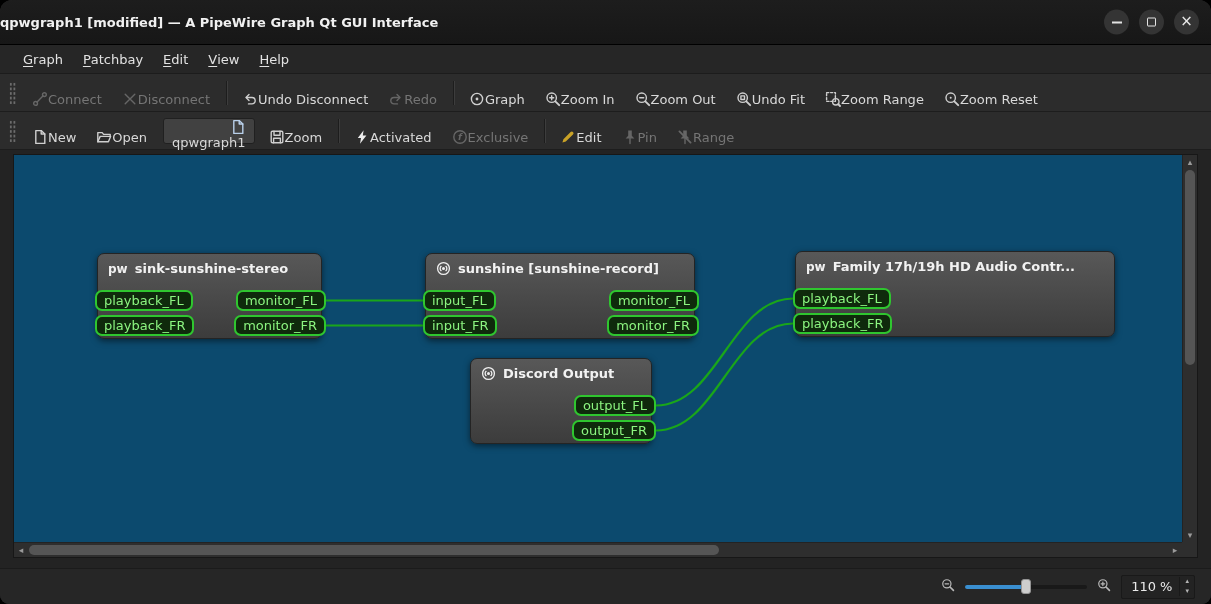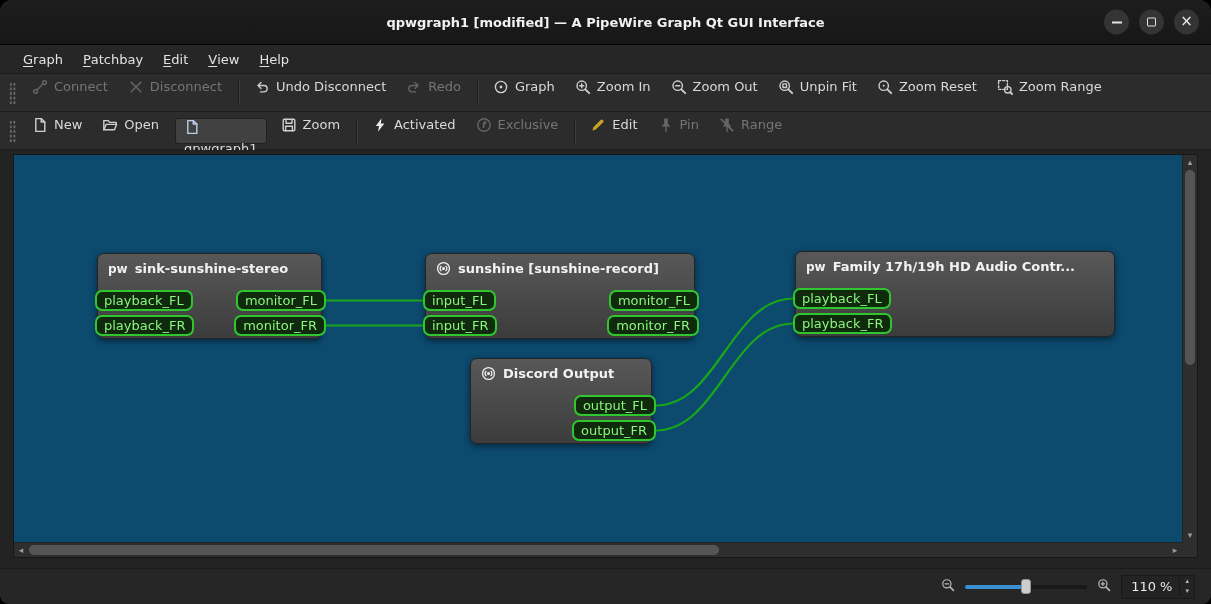--- a/index.html
+++ b/index.html
@@ -8,41 +8,41 @@
 
   .window {
     width:1211px; height:604px; display:flex; flex-direction:column;
     background:#262626; border-radius:12px 12px 9px 9px; overflow:hidden;
     position:relative;
   }
 
   
   .titlebar {
     height:45px; flex:0 0 45px; background:linear-gradient(#1d1d1d,#171717);
-    display:flex; align-items:center; justify-content:center; position:relative;
+    display:flex; align-items:center; justify-content:flex-start; position:relative;
     border-bottom:1px solid #000;
   }
   .title { color:#f1f1f1; font-weight:700; font-size:13px; }
   .winbtns { position:absolute; right:12px; top:50%; transform:translateY(-50%); display:flex; gap:10px; }
   .winbtn { width:25px; height:25px; border-radius:50%; background:#343434; display:flex; align-items:center; justify-content:center; cursor:default; }
   .glyph-min { width:10px; height:2px; background:#e3e3e3; display:block; }
   .glyph-max { width:9px; height:9px; border:1.4px solid #e3e3e3; display:block; border-radius:1px; }
   .glyph-close { color:#e9e9e9; font-size:15px; line-height:1; transform:translateY(-1px); }
 
   
   .menubar { height:29px; flex:0 0 29px; background:#262626; display:flex; align-items:stretch; padding-left:13px; border-bottom:1px solid #1c1c1c; }
   .menu-item { display:flex; align-items:center; padding:0 10px; color:#e2e2e2; }
   .menu-item u { text-underline-offset:2px; }
 
   
   .toolbar { height:38px; flex:0 0 38px; background:#2c2c2c; display:flex; align-items:center; padding:0 6px; border-bottom:1px solid #1d1d1d; }
   .grip { width:7px; height:22px; margin:0 7px 0 3px;
     background-image:radial-gradient(circle,#6d6d6d 1px,transparent 1.3px);
     background-size:3.6px 4.6px; }
-  .tb-item { display:flex; align-items:flex-start; gap:6px; height:28px; padding:0 9px; margin-right:2px; border-radius:3px; color:#d9d9d9; white-space:nowrap; }
+  .tb-item { display:flex; align-items:flex-end; gap:0; height:28px; padding:0 9px; margin-right:2px; border-radius:3px; color:#d9d9d9; white-space:nowrap; }
   .tb-item.disabled { color:#757575; }
   .tb-item .icon { display:flex; color:#cfcfcf; }
   .tb-item.disabled .icon { color:#666; }
   .tb-item .icon.i-edit { color:#c9a227; }
   .tb-item .icon.i-activated { color:#ececec; }
   .tb-item .icon.i-file { color:#b9d0ea; }
   .tb-sep { width:0; height:24px; border-left:1px solid #1d1d1d; border-right:1px solid #3d3d3d; margin:0 5px; }
   .combo { background:#414141; border:1px solid #202020; border-radius:3px; height:26px; margin:0 5px; padding:0 8px;flex-direction:column; }
   .combo .arrow { color:#cfcfcf; font-size:10px; margin-left:7px; }
 
@@ -183,41 +183,41 @@
         <span>Zoom Out</span>
       </div>
       <div class="tb-item">
         <span class="icon i-zoom-fit">
           <svg width="16" height="16" viewBox="0 0 16 16" fill="none" stroke="currentColor" stroke-width="1.4" stroke-linecap="round" stroke-linejoin="round">
             <circle cx="6.7" cy="6.7" r="4.7"></circle>
             <path d="M10.3 10.3 L14.2 14.2" stroke-width="1.9"></path>
             <rect x="4.9" y="4.9" width="3.6" height="3.6"></rect>
           </svg>
         </span>
-        <span>Unpin Fit</span>
-      </div>
-      <div class="tb-item">
-        <span class="icon i-zoom-reset">
-          <svg width="16" height="16" viewBox="0 0 16 16" fill="none" stroke="currentColor" stroke-width="1.4" stroke-linecap="round" stroke-linejoin="round">
-            <circle cx="6.7" cy="6.7" r="4.7"></circle>
-            <path d="M10.3 10.3 L14.2 14.2" stroke-width="1.9"></path>
-            <circle cx="6.7" cy="6.7" r="1" fill="currentColor" stroke="none"></circle>
-          </svg>
-        </span>
-        <span>Zoom Reset</span>
+        <span>Undo Fit</span>
       </div>
       <div class="tb-item">
         <span class="icon i-zoom-range">
           <svg width="16" height="16" viewBox="0 0 16 16" fill="none" stroke="currentColor" stroke-width="1.4" stroke-linecap="round" stroke-linejoin="round">
             <rect x="1.6" y="1.6" width="8.8" height="8.8" stroke-dasharray="2.2 1.8"></rect>
             <circle cx="10.8" cy="10.8" r="3.2"></circle>
             <path d="M13.2 13.2 L15 15" stroke-width="1.9"></path>
           </svg>
         </span>
         <span>Zoom Range</span>
+      </div>
+      <div class="tb-item">
+        <span class="icon i-zoom-reset">
+          <svg width="16" height="16" viewBox="0 0 16 16" fill="none" stroke="currentColor" stroke-width="1.4" stroke-linecap="round" stroke-linejoin="round">
+            <circle cx="6.7" cy="6.7" r="4.7"></circle>
+            <path d="M10.3 10.3 L14.2 14.2" stroke-width="1.9"></path>
+            <circle cx="6.7" cy="6.7" r="1" fill="currentColor" stroke="none"></circle>
+          </svg>
+        </span>
+        <span>Zoom Reset</span>
       </div>
     </div>
   <div class="toolbar" id="toolbar-file">
       <div class="grip"></div>
       <div class="tb-item">
         <span class="icon i-new">
           <svg width="16" height="16" viewBox="0 0 16 16" fill="none" stroke="currentColor" stroke-width="1.4" stroke-linecap="round" stroke-linejoin="round">
             <path d="M3.8 1.6 h5.4 L12.8 5 v9.4 H3.8 z"></path>
             <path d="M9.2 1.6 V5 h3.6"></path>
           </svg>

